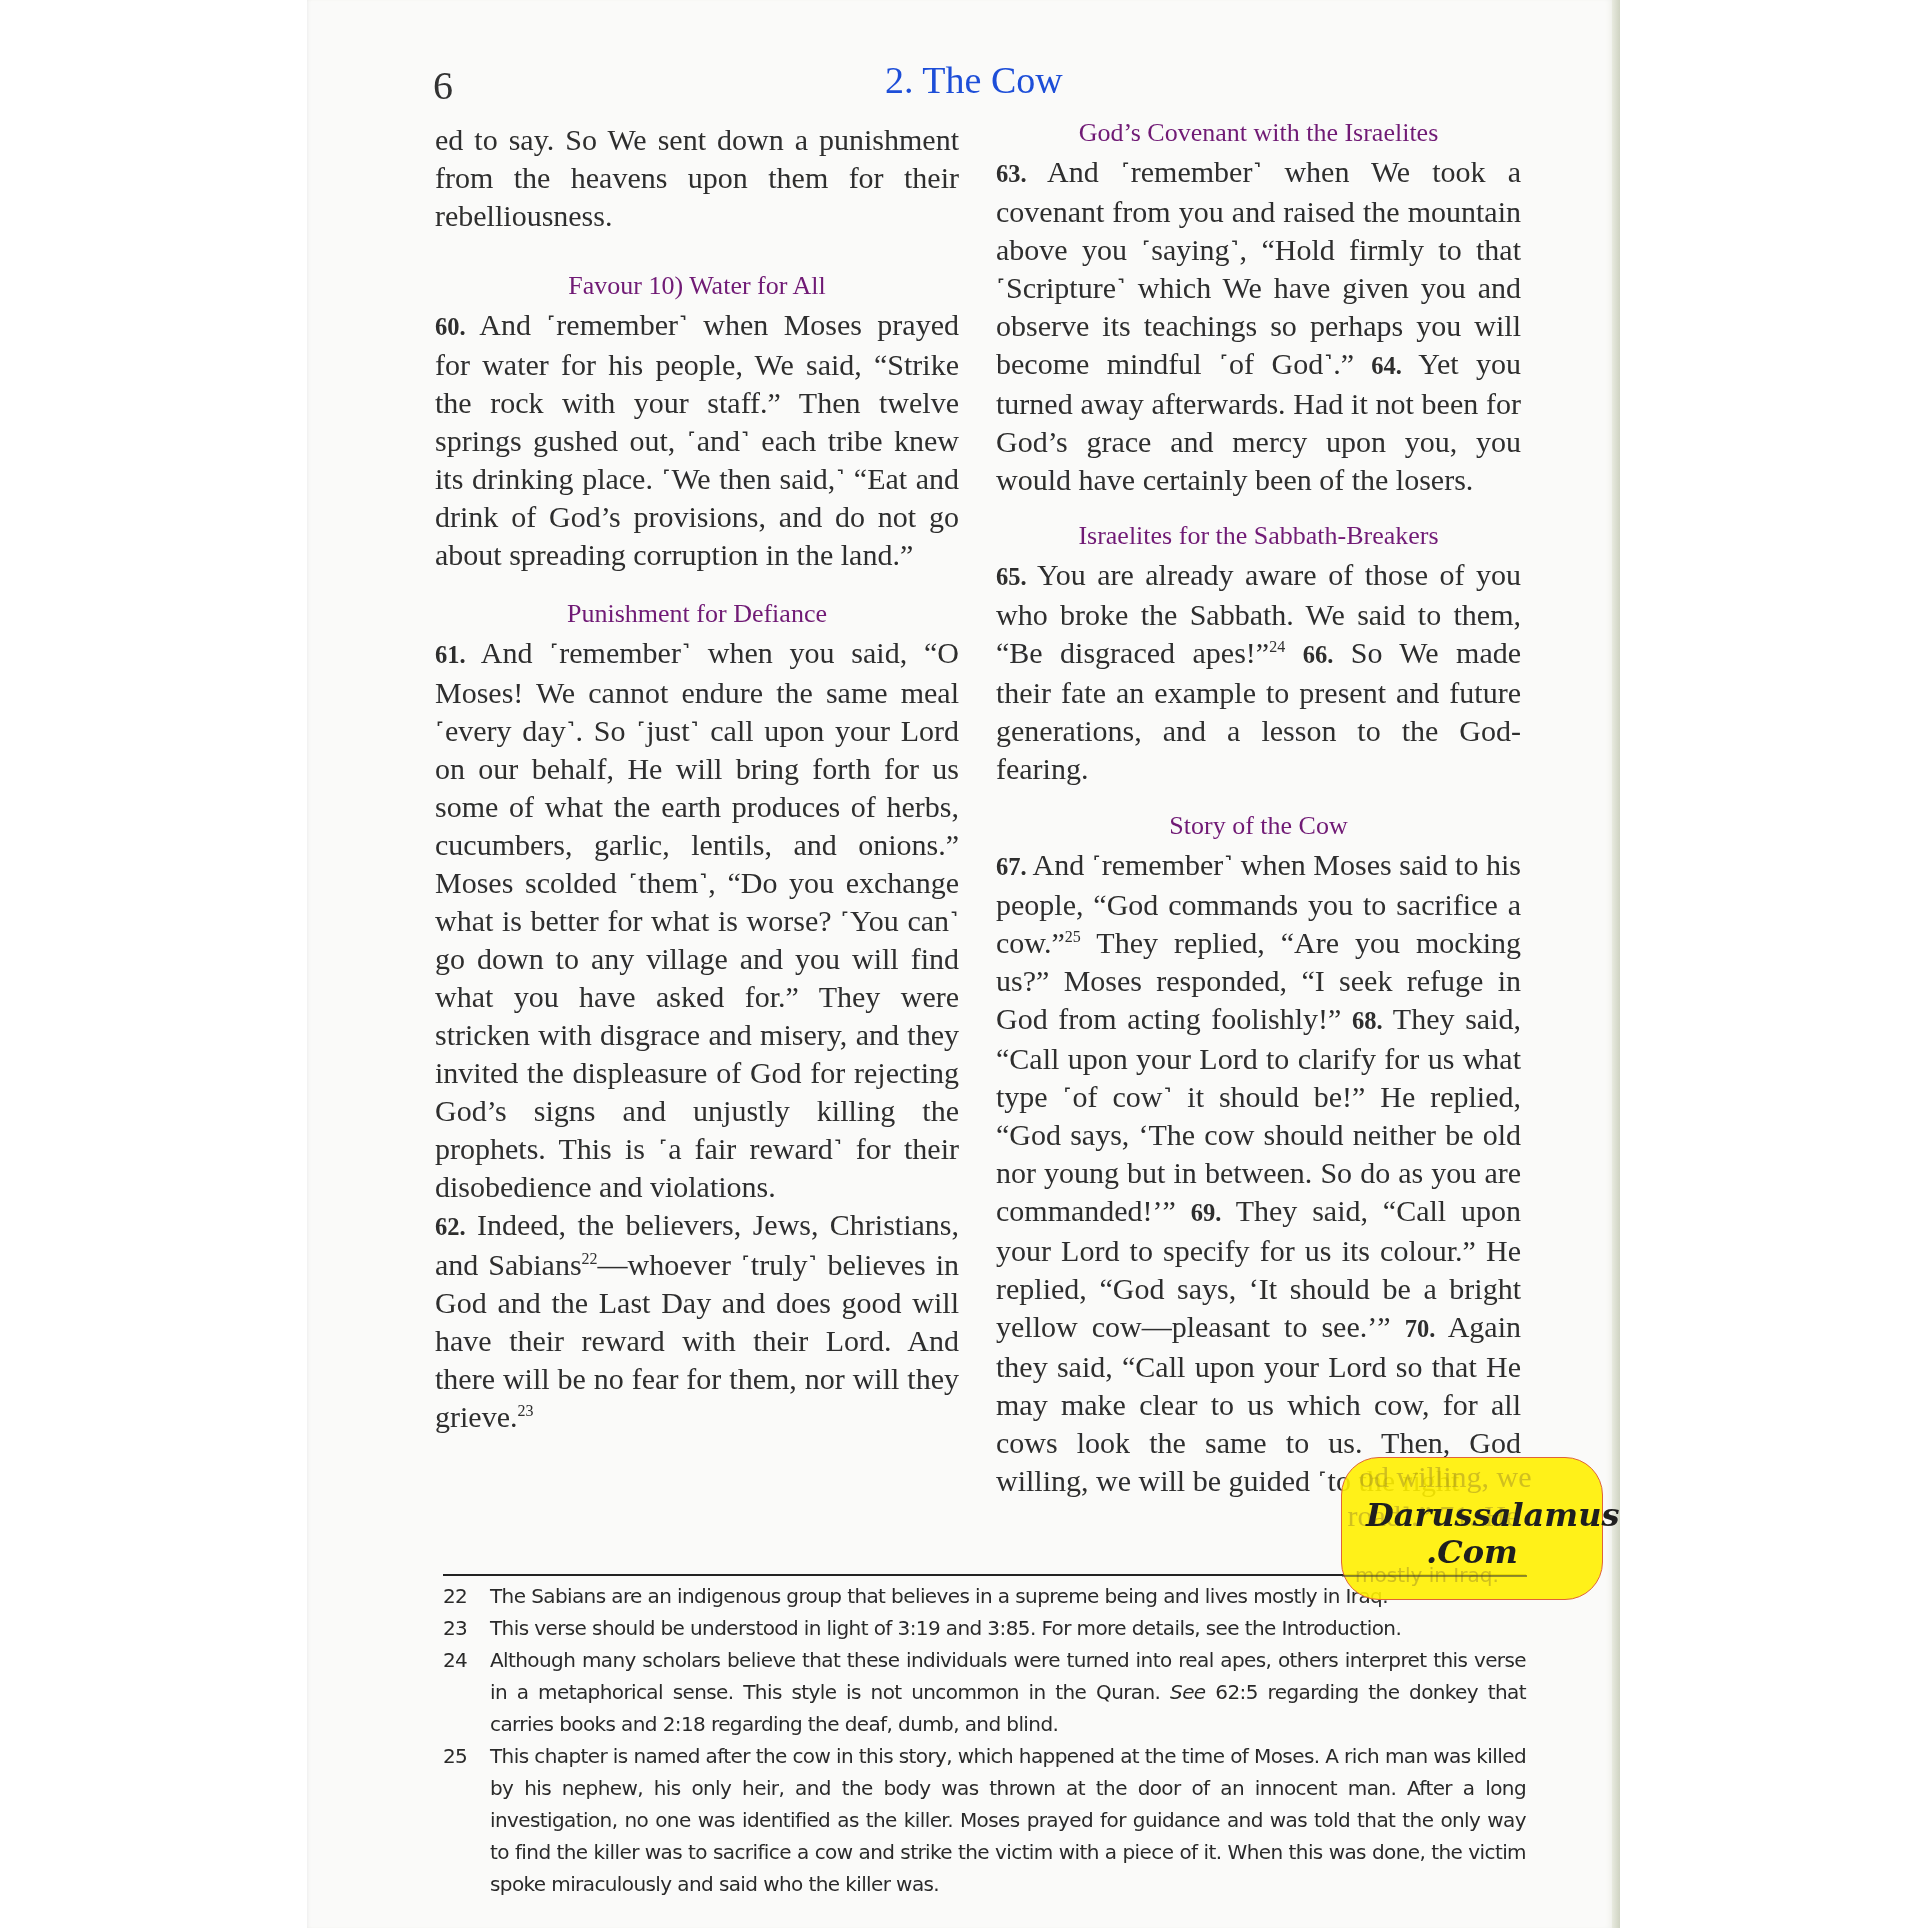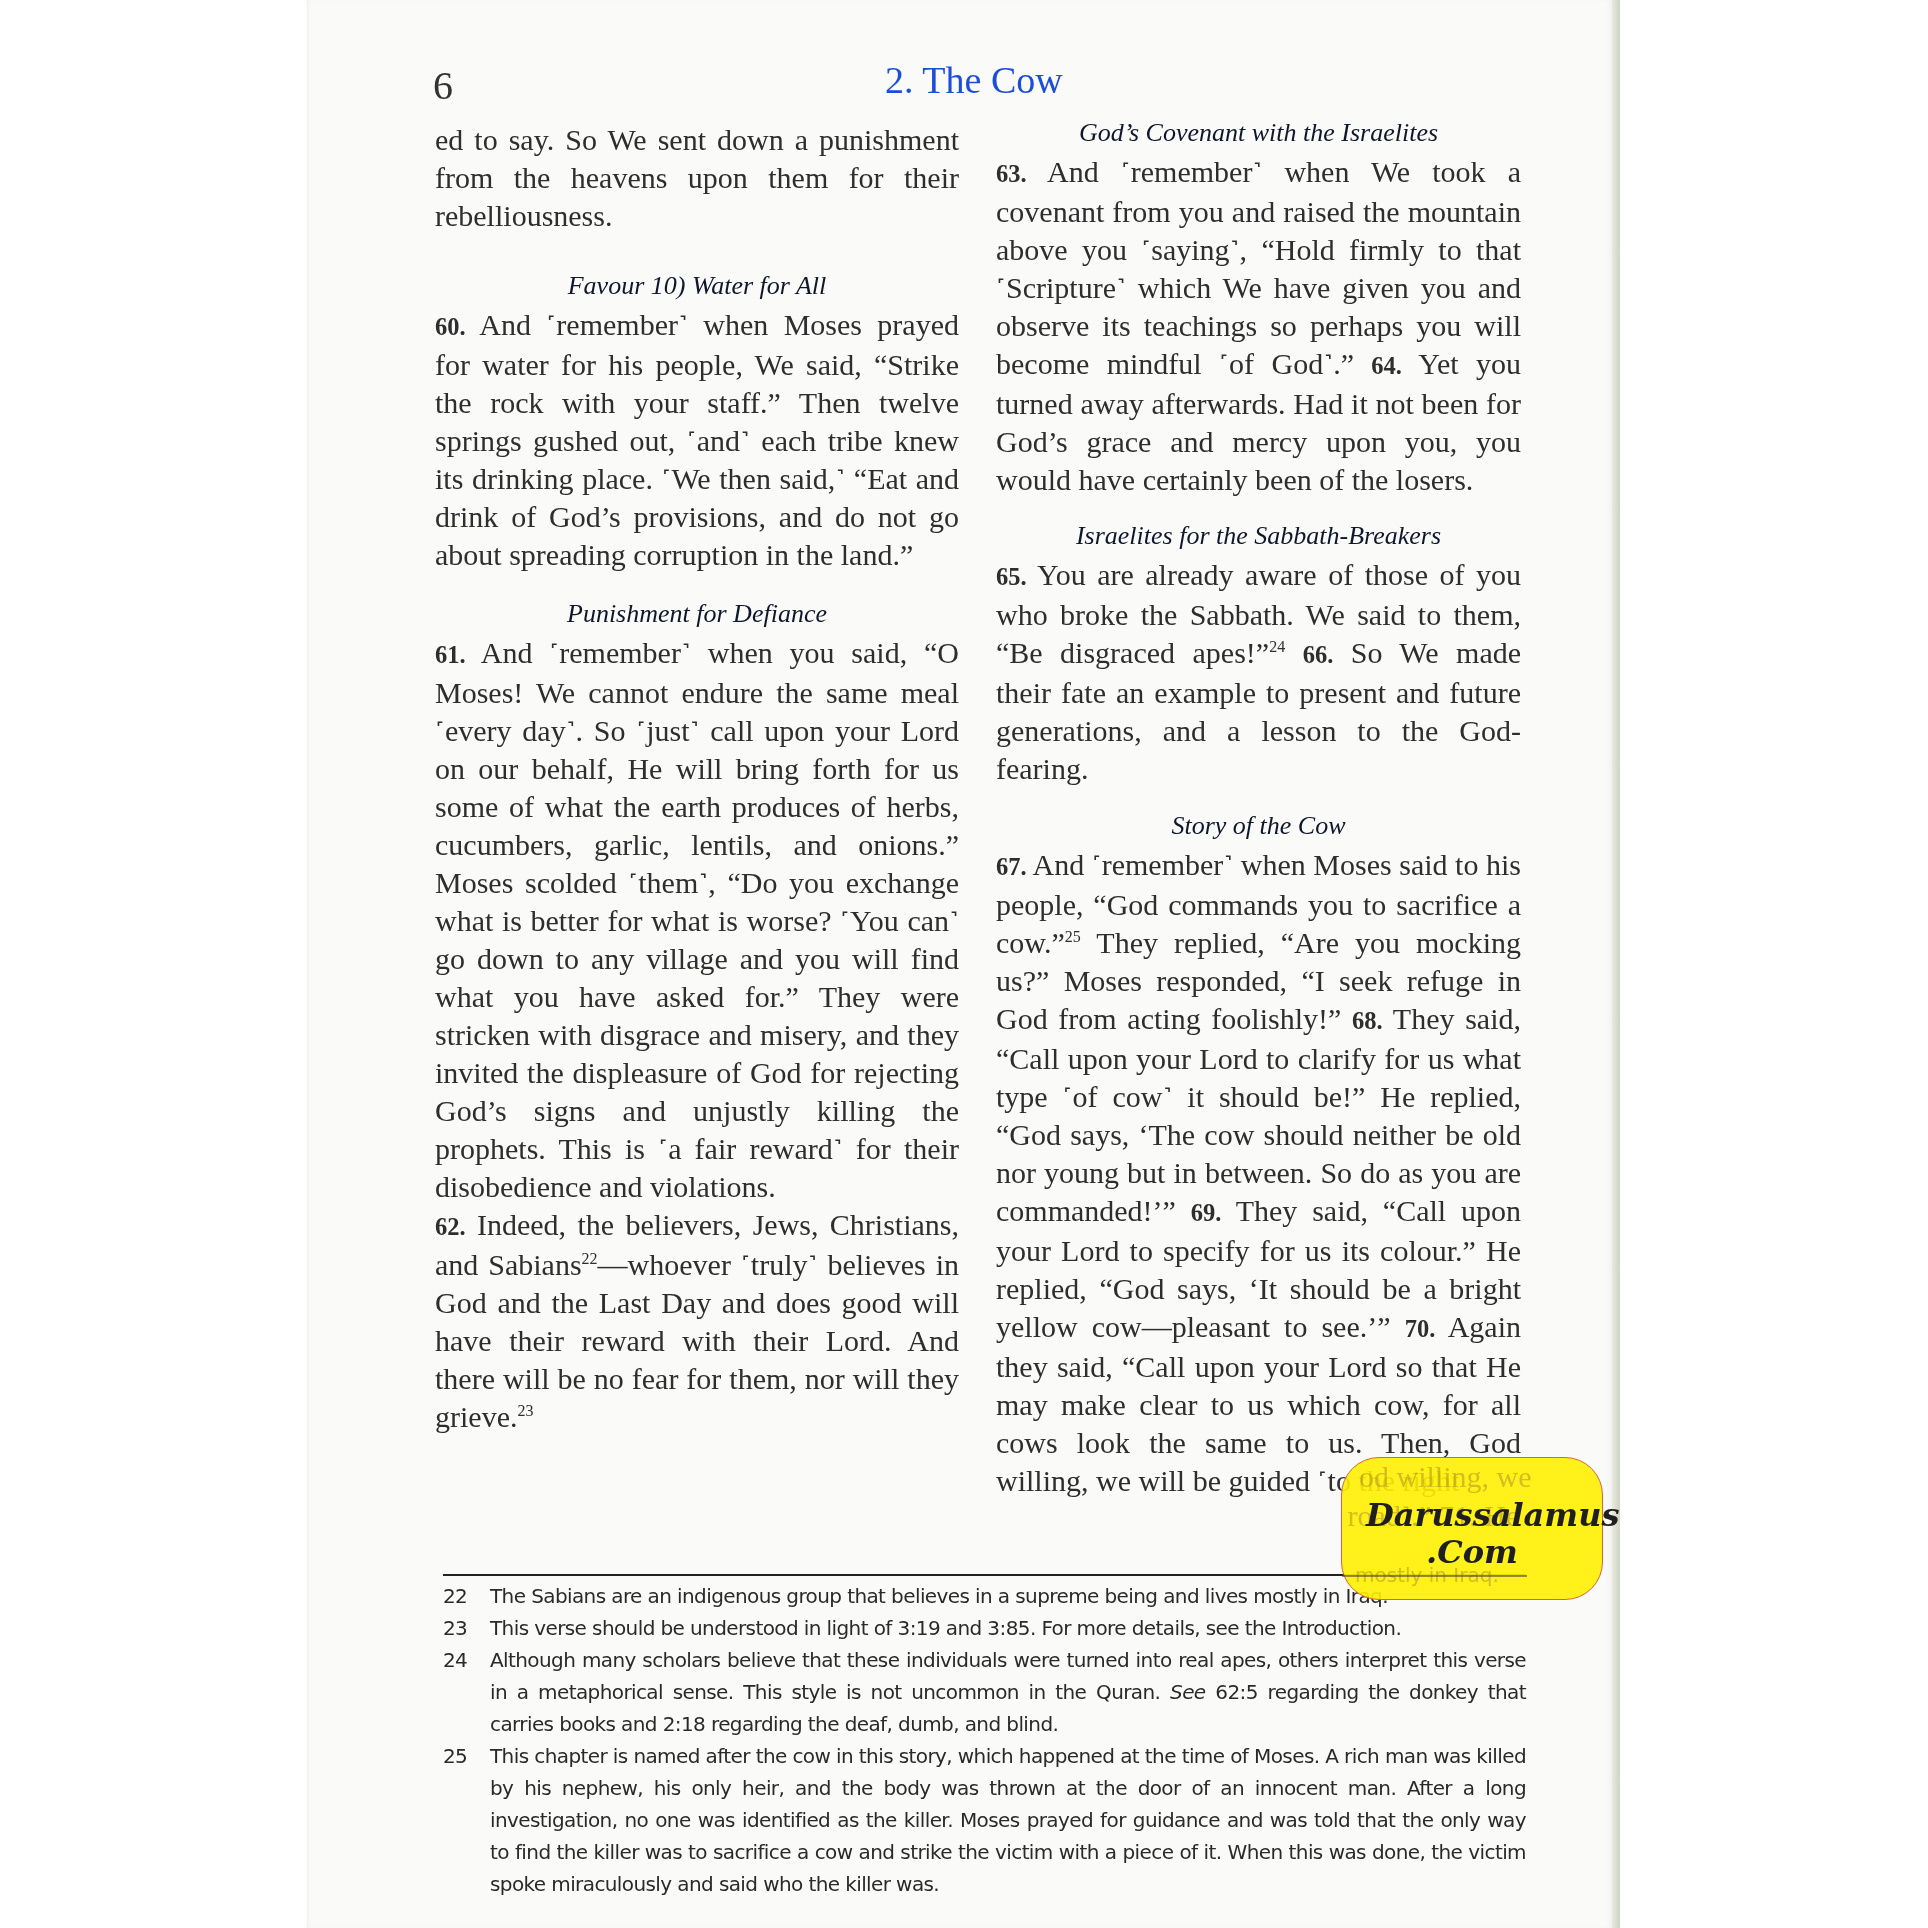--- a/index.html
+++ b/index.html
@@ -58,25 +58,24 @@
       top: 121px;
       width: 527px;
       font-size: 30px;
       line-height: 38px;
       text-align: justify;
       hyphens: none;
     }
     .col-left { left: 435px; width: 524px; }
     .col-right { left: 996px; width: 525px; top: 117px; }
     .section-heading {
-      font-style: italic;
       text-align: center;
       font-size: 26px;
       line-height: 32px;
-      color: #0f172a;
+      color: #701a75;
       margin: 21px 0 3.8px 0;
     }
     .section-heading.first { margin-top: 0; }
     .verse-num {
       font-weight: bold;
       font-size: 24.5px;
     }
     sup {
       font-size: 16px;
       line-height: 0;

